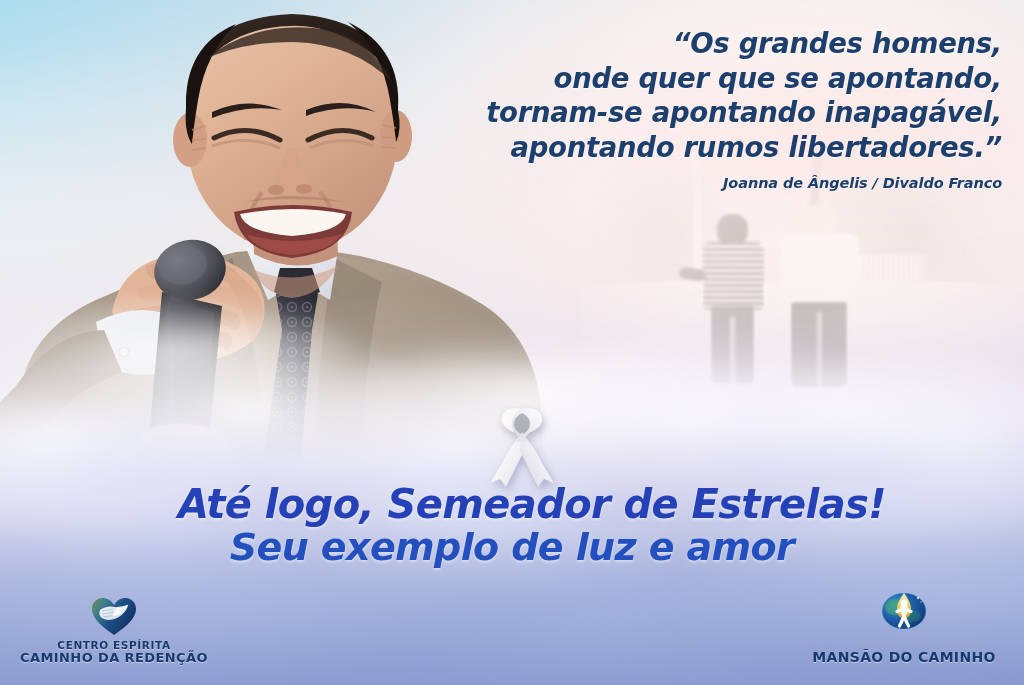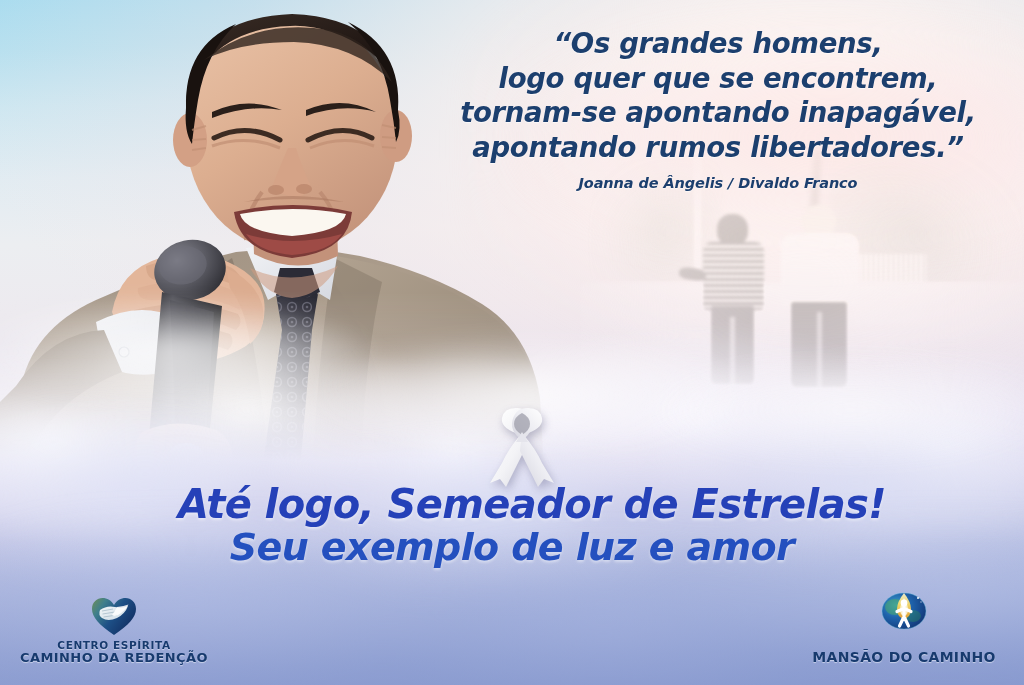--- a/index.html
+++ b/index.html
@@ -145,23 +145,23 @@
     position: absolute;
     left: 484px; top: 405px;
     width: 76px; height: 82px;
     filter: drop-shadow(2px 4px 4px rgba(80,80,120,0.35));
   }
   .ribbon svg { display:block; width:100%; height:100%; }
 
   
   .quote-block {
     position: absolute;
-    right: 36px; top: 26px;
+    right: 22px; top: 26px;
     width: 540px;
-    text-align: center;
+    text-align: right;
   }
   .quote-line {
     font-family: "DejaVu Sans", sans-serif;
     font-style: italic;
     font-weight: bold;
     font-size: 27.5px;
     line-height: 1.26;
     letter-spacing: -0.3px;
     color: #1c3f6e;
     white-space: nowrap;
@@ -412,21 +412,21 @@
 
       <path d="M38 30 Q60 24 58 13 Q56 2 42 3 Q30 4 28 18 Q27 26 36 34 Z" fill="url(#ribR)"></path>
 
       <path d="M38 8 Q30 12 30 19 Q30 25 38 30 Q46 25 46 19 Q46 12 38 8 Z" fill="#9d9daa" opacity="0.75"></path>
       <path d="M38 27 L32 37 L44 37 Z" fill="#e5e5ec"></path>
     </svg>
   </div>
 
   <div class="quote-block">
     <div class="quote-line">“Os grandes homens,</div>
-    <div class="quote-line">logo quer que se encontrem,</div>
+    <div class="quote-line">onde quer que se apontando,</div>
     <div class="quote-line">tornam-se apontando inapagável,</div>
     <div class="quote-line">apontando rumos libertadores.”</div>
     <div class="quote-attr">Joanna de Ângelis / Divaldo Franco</div>
   </div>
 
   <div class="headline">
     <div class="hl hl1">Até logo, Semeador de Estrelas!</div>
     <div class="hl hl2">Seu exemplo de luz e amor</div>
   </div>
 

